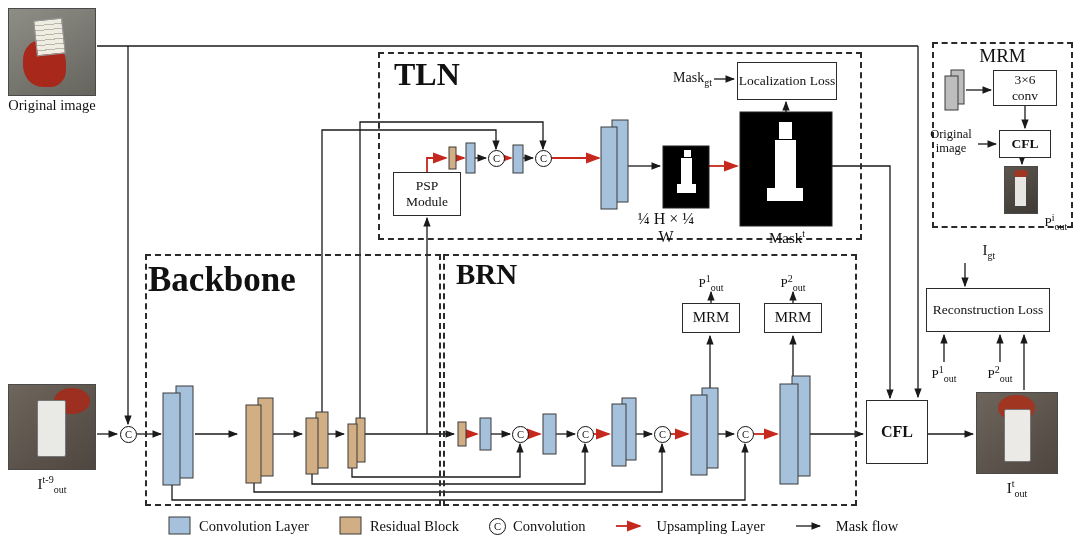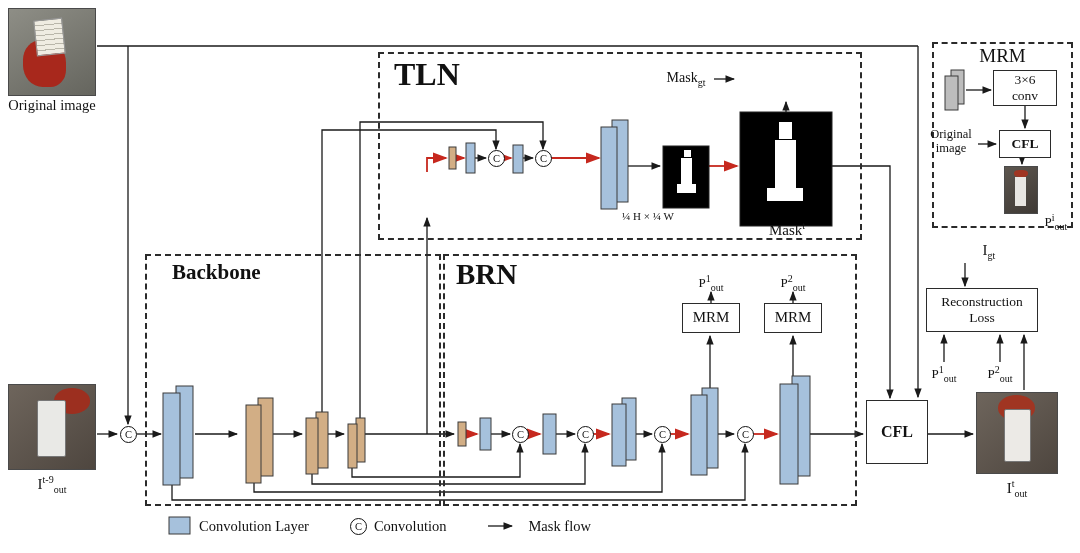--- a/index.html
+++ b/index.html
@@ -14,21 +14,21 @@
           align-items:center; justify-content:center; text-align:center;
           line-height:1.15; font-size:13.5px; }
   .title { position:absolute; font-weight:bold; line-height:1; }
   .lbl { position:absolute; font-size:14px; text-align:center; line-height:1.1; }
   .lbl sup, .lbl sub { font-size:10px; }
   .ccircle { position:absolute; width:17px; height:17px; border:1.4px solid #111;
              border-radius:50%; background:#fff; font-size:10.5px; display:flex;
              align-items:center; justify-content:center; }
   .photo { position:absolute; border:1px solid #4a4a4a; overflow:hidden; }
   .photo > div { position:absolute; }
-  #legend { position:absolute; left:168px; top:516px; display:flex; gap:41px;
+  #legend { position:absolute; left:168px; top:516px; display:flex; gap:30px;
             align-items:center; font-size:14.5px; }
   .litem { display:flex; align-items:center; gap:7px; }
   .ccircle-inline { width:17px; height:17px; border:1.4px solid #111; border-radius:50%;
                     background:#fff; font-size:10.5px; display:inline-flex;
                     align-items:center; justify-content:center; }
 </style>
 </head>
 <body>
 
 <div id="canvas">
@@ -146,28 +146,30 @@
       <rect x="779" y="122" width="13" height="17" fill="#ffffff"></rect>
     </g>
   </svg>
 
   <div class="dashed" style="left:378px;top:52px;width:484px;height:188px"></div>
   <div class="dashed" style="left:145px;top:254px;width:296px;height:252px"></div>
   <div class="dashed" style="left:443px;top:254px;width:414px;height:252px"></div>
   <div class="dashed" style="left:932px;top:42px;width:141px;height:186px"></div>
 
   <div class="title" style="left:394px;top:58px;font-size:32px">TLN</div>
-  <div class="title" style="left:172px;top:262px;font-size:21px">Backbone</div>
+  <div class="title" style="left:148px;top:262px;font-size:35px">Backbone</div>
   <div class="title" style="left:456px;top:260px;font-size:29px">BRN</div>
   <div class="lbl" style="left:932px;top:46px;width:141px;font-size:19px">MRM</div>
 
+  <div class="wbox" style="left:393px;top:172px;width:68px;height:44px">PSP Module</div>
+  <div class="wbox" style="left:737px;top:62px;width:100px;height:38px">Localization Loss</div>
   <div class="wbox" style="left:682px;top:303px;width:58px;height:30px;font-size:15px">MRM</div>
   <div class="wbox" style="left:764px;top:303px;width:58px;height:30px;font-size:15px">MRM</div>
   <div class="wbox" style="left:866px;top:400px;width:62px;height:64px;font-size:16px;font-weight:bold">CFL</div>
-  <div class="wbox" style="left:926px;top:288px;width:112px;height:44px">Reconstruction Loss</div>
+  <div class="wbox" style="left:926px;top:288px;width:124px;height:44px">Reconstruction Loss</div>
   <div class="wbox" style="left:993px;top:70px;width:64px;height:36px;padding:0 10px">3×6 conv</div>
   <div class="wbox" style="left:999px;top:130px;width:52px;height:28px;font-weight:bold">CFL</div>
 
   <div class="ccircle" style="left:120px;top:426px">
       <span>C</span>
     </div>
   <div class="ccircle" style="left:512px;top:426px">
       <span>C</span>
     </div>
   <div class="ccircle" style="left:577px;top:426px">
@@ -203,45 +205,57 @@
   </div>
   <div class="photo" style="left:1004px;top:166px;width:34px;height:48px">
     <div style="inset:0;background:linear-gradient(150deg,#5d564f,#3f3a35)"></div>
     <div style="left:28%;top:6%;width:44%;height:16%;background:#a03522;border-radius:40%"></div>
     <div style="left:30%;top:22%;width:36%;height:62%;background:#e8e6e2"></div>
   </div>
 
   <div class="lbl" style="left:8px;top:98px;width:88px;font-size:14.5px">Original image</div>
   <div class="lbl" style="left:8px;top:474px;width:88px;font-size:15px"><span>I</span><sup>t-9</sup><sub>out</sub></div>
   <div class="lbl" style="left:976px;top:478px;width:82px;font-size:15px"><span>I</span><sup>t</sup><sub>out</sub></div>
-  <div class="lbl" style="left:660px;top:70px;width:52px;text-align:center"><span>Mask</span><sub>gt</sub></div>
-  <div class="lbl" style="left:752px;top:220px;width:70px;font-size:15px"><span>Mask</span><sup>t</sup></div>
-  <div class="lbl" style="left:615px;top:210px;width:66px;font-size:11px">¼ H × ¼ W</div>
+  <div class="lbl" style="left:660px;top:70px;width:52px;text-align:right"><span>Mask</span><sub>gt</sub></div>
+  <div class="lbl" style="left:752px;top:228px;width:70px;font-size:15px"><span>Mask</span><sup>t</sup></div>
+  <div class="lbl" style="left:633px;top:210px;width:66px;font-size:16px">¼ H × ¼ W</div>
   <div class="lbl" style="left:692px;top:273px;width:38px;font-size:13px"><span>P</span><sup>1</sup><sub>out</sub></div>
   <div class="lbl" style="left:774px;top:273px;width:38px;font-size:13px"><span>P</span><sup>2</sup><sub>out</sub></div>
   <div class="lbl" style="left:972px;top:242px;width:34px;font-size:15px"><span>I</span><sub>gt</sub></div>
   <div class="lbl" style="left:926px;top:364px;width:36px;font-size:13px"><span>P</span><sup>1</sup><sub>out</sub></div>
   <div class="lbl" style="left:982px;top:364px;width:36px;font-size:13px"><span>P</span><sup>2</sup><sub>out</sub></div>
   <div class="lbl" style="left:1040px;top:212px;width:32px;font-size:13px"><span>P</span><sup>i</sup><sub>out</sub></div>
   <div class="lbl" style="left:926px;top:128px;width:50px;font-size:12.5px">Original image</div>
 
   <div id="legend">
     <div class="litem">
       <svg width="24" height="20">
           <rect x="1" y="1" width="21" height="17" stroke="#3a3a3a" fill="#a6c1dc"></rect>
         </svg>
       <span>Convolution Layer</span>
     </div>
     <div class="litem">
+      <svg width="24" height="20">
+          <rect x="1" y="1" width="21" height="17" stroke="#3a3a3a" fill="#d2ae85"></rect>
+        </svg>
+      <span>Residual Block</span>
+    </div>
+    <div class="litem">
       <span class="ccircle-inline">
           <span>C</span>
         </span>
       <span>Convolution</span>
     </div>
     <div class="litem">
       <svg width="34" height="12">
+          <path class="u" d="M1,6 H25" marker-end="url(#mr)"></path>
+        </svg>
+      <span>Upsampling Layer</span>
+    </div>
+    <div class="litem">
+      <svg width="34" height="12">
           <path class="k" d="M1,6 H25" marker-end="url(#mb)"></path>
         </svg>
       <span>Mask flow</span>
     </div>
   </div>
 
 </div>
 
 </body></html>

